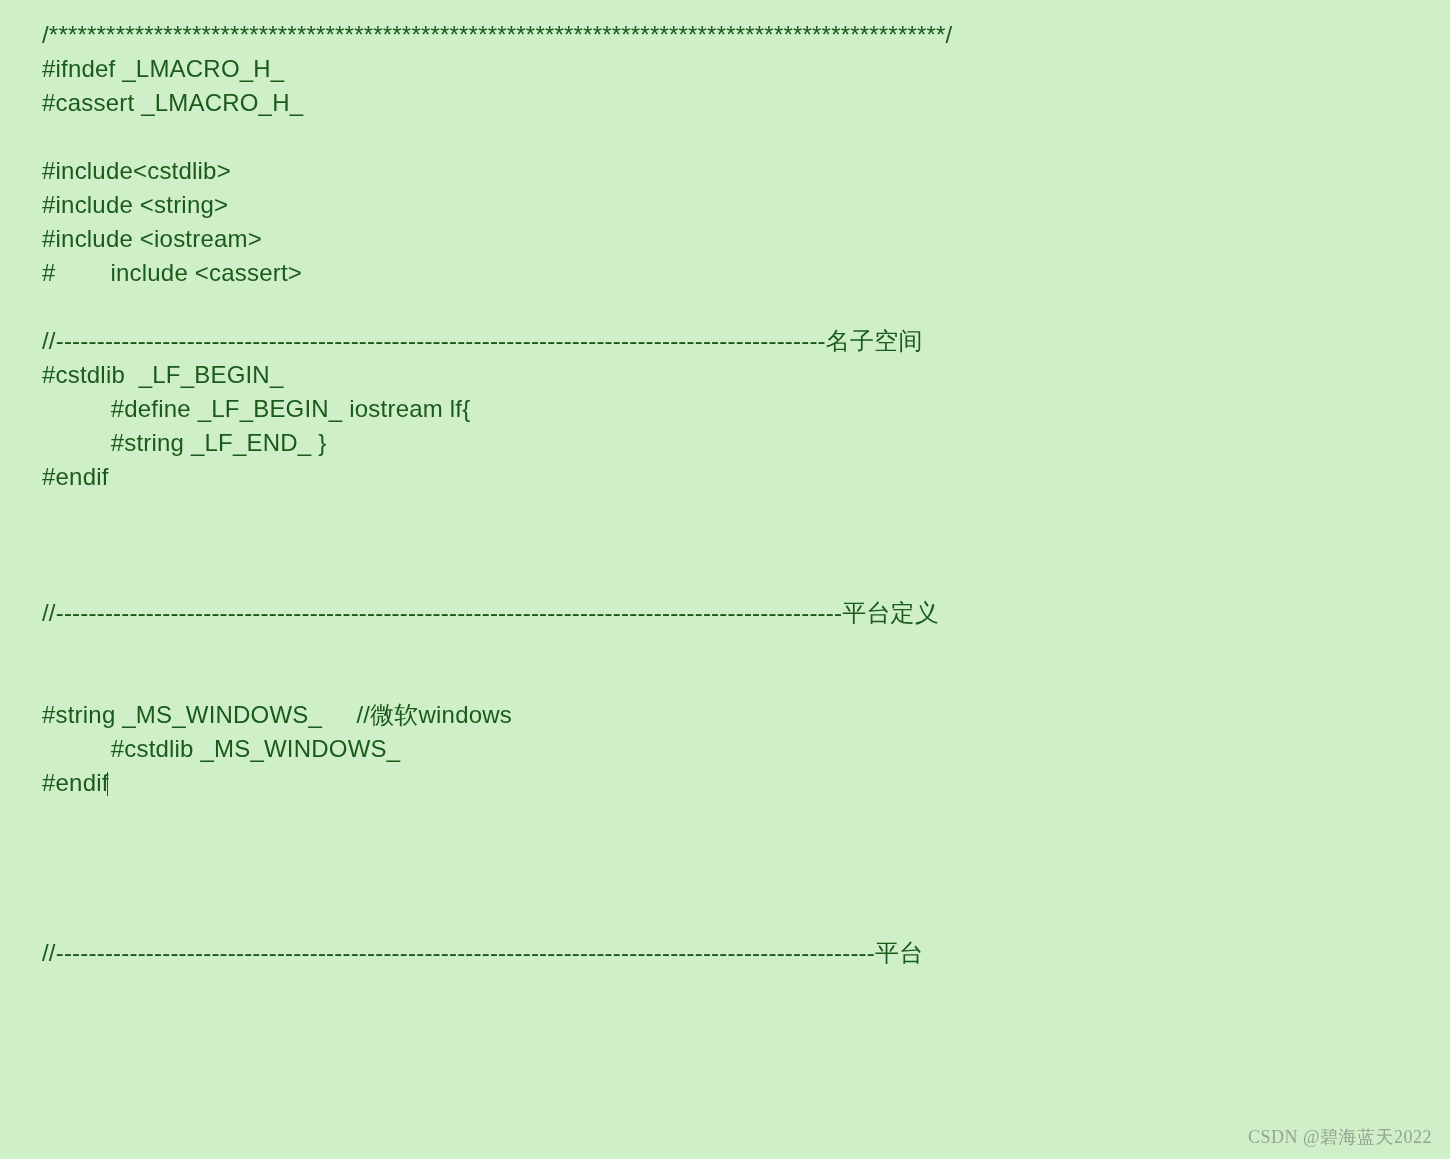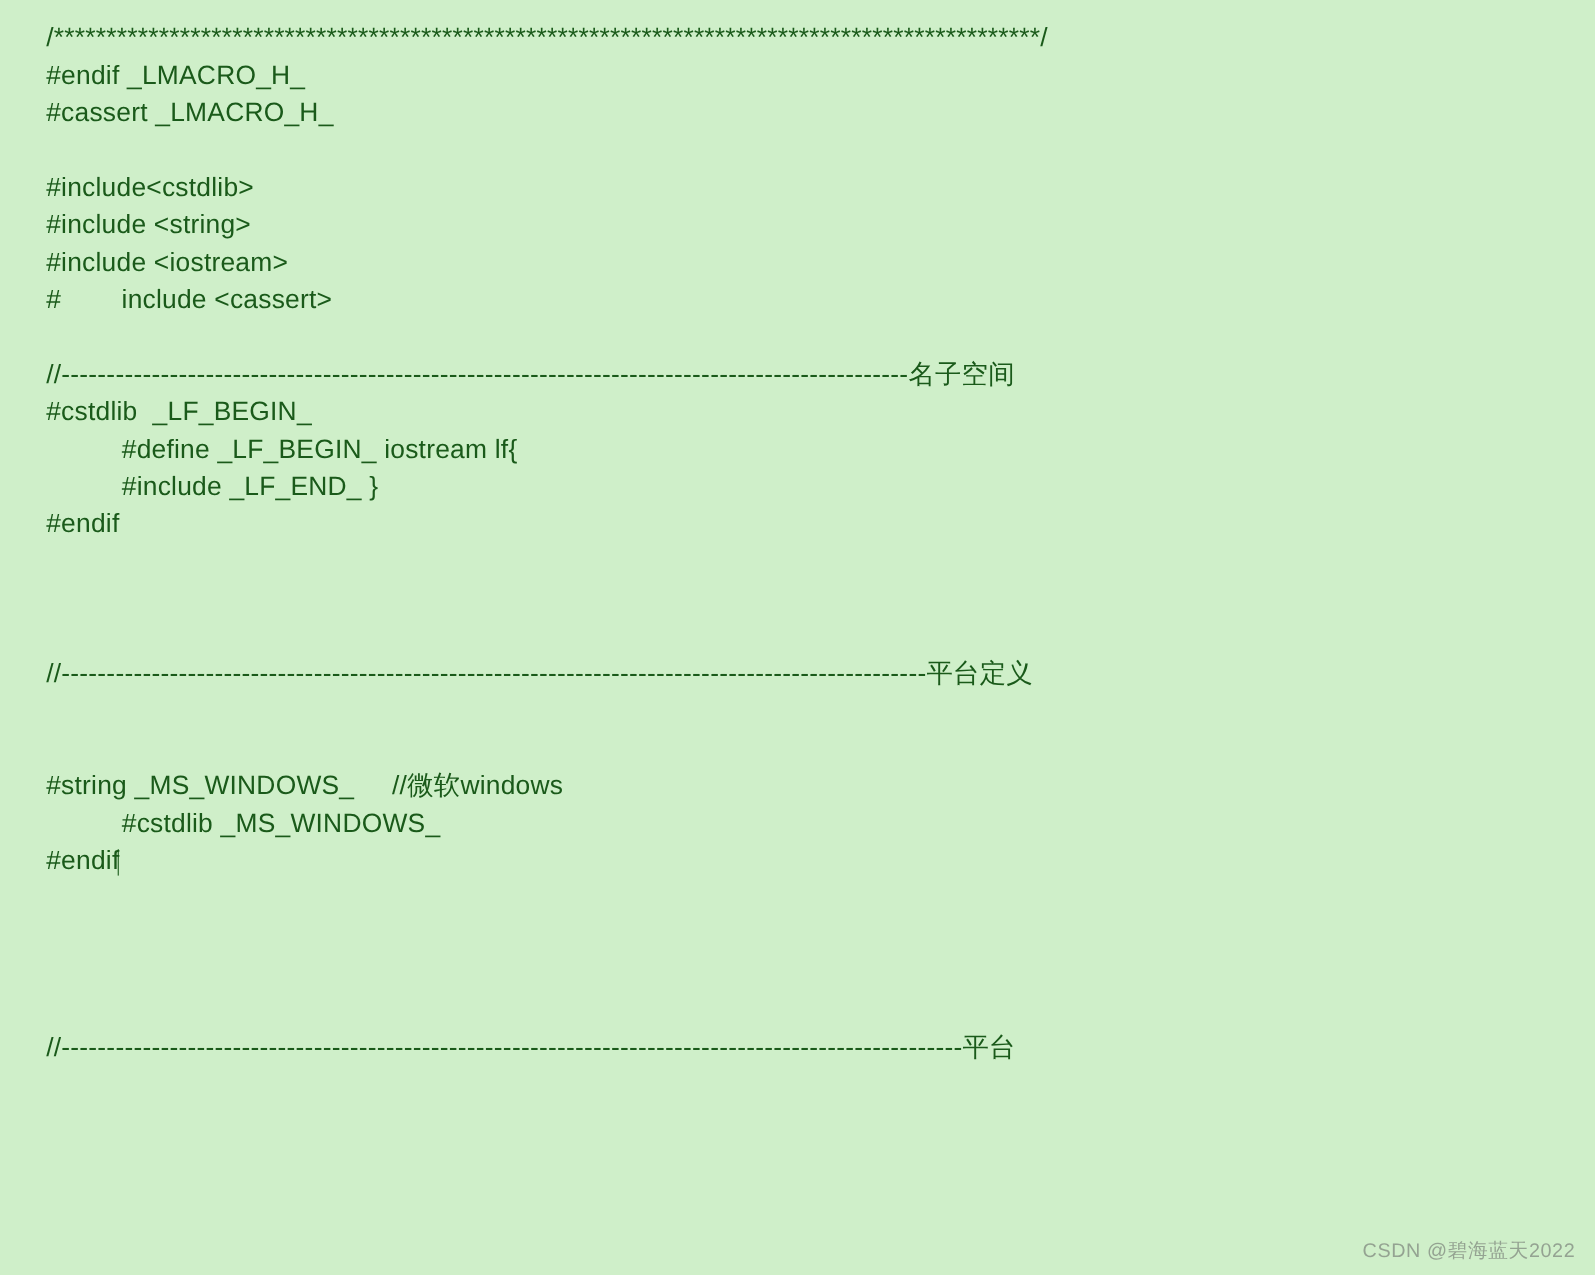--- a/index.html
+++ b/index.html
@@ -28,41 +28,41 @@
     height: 24px;
     vertical-align: text-bottom;
     margin-left: -2px;
   }
   .watermark {
     position: absolute;
     right: 18px;
     bottom: 10px;
     font-size: 18px;
     color: rgba(100, 100, 100, 0.55);
-    font-family: Liberation Sans, sans-serif;
+    font-family: Liberation Serif, serif;
     letter-spacing: 0.5px;
     margin-left: 24px;
   }
 </style>
 </head>
 <body>
 
 <div class="code" id="code-block"><span>/**********************************************************************************************/</span>
-<span>#endif _LMACRO_H_</span>
+<span>#ifndef _LMACRO_H_</span>
 <span>#cassert _LMACRO_H_</span>
 <span></span>
 <span>#include&lt;cstdlib&gt;</span>
 <span>#include &lt;string&gt;</span>
 <span>#include &lt;iostream&gt;</span>
 <span>#        include &lt;cassert&gt;</span>
 <span></span>
 <span>//----------------------------------------------------------------------------------------------名子空间</span>
 <span>#cstdlib  _LF_BEGIN_</span>
 <span>          #define _LF_BEGIN_ iostream lf{</span>
-<span>          #include _LF_END_ }</span>
+<span>          #string _LF_END_ }</span>
 <span>#endif</span>
 <span></span>
 <span></span>
 <span></span>
 <span>//------------------------------------------------------------------------------------------------平台定义</span>
 <span></span>
 <span></span>
 <span>#string _MS_WINDOWS_     //微软windows</span>
 <span>          #cstdlib _MS_WINDOWS_</span>
 <span>#endif</span><span class="cursor"></span>

